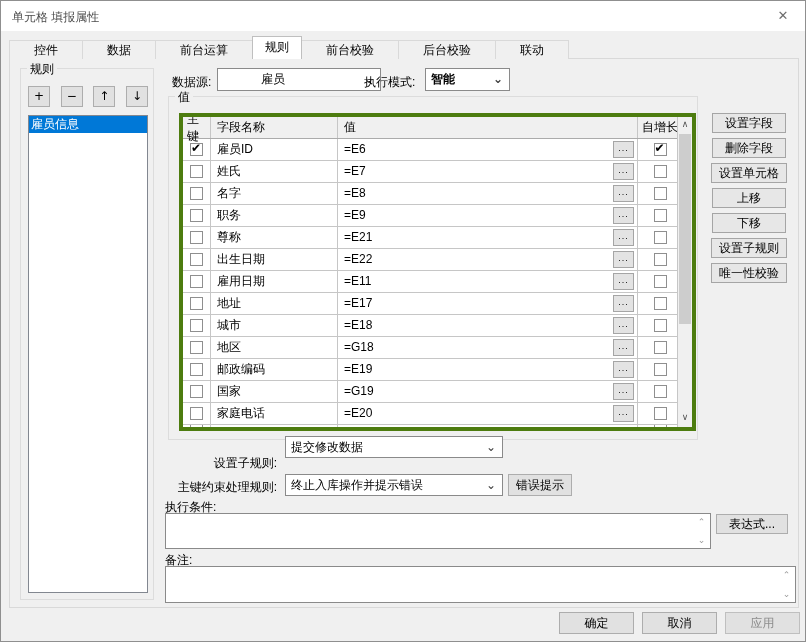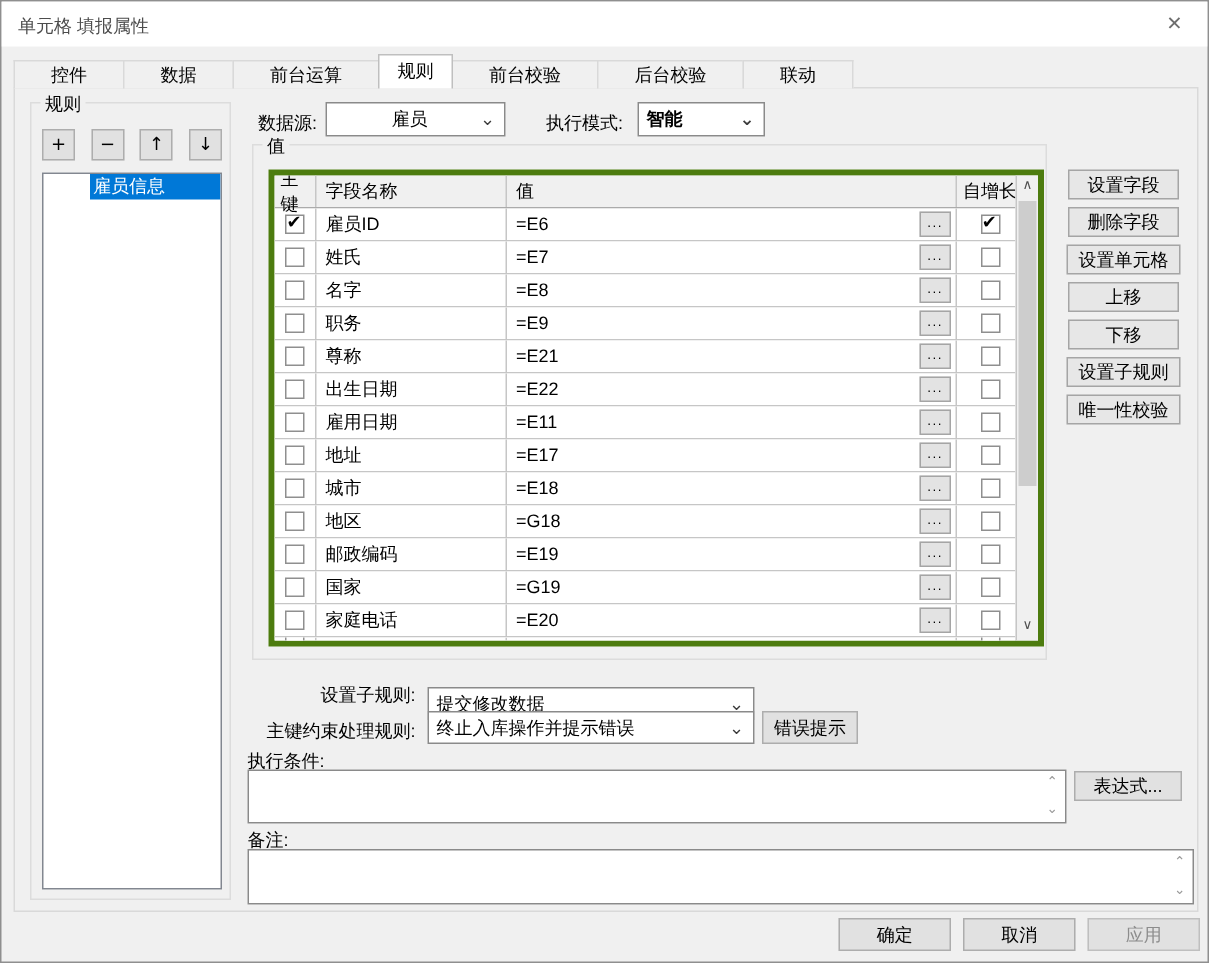--- a/index.html
+++ b/index.html
@@ -23,31 +23,31 @@
   #tabpanel { position:absolute; left:8px; top:57px; width:790px; height:550px;
               background:#f0f0f0; border:1px solid #d9d9d9; }
   
   .groupbox { position:absolute; border:1px solid #dcdcdc; }
   .groupbox > .legend { position:absolute; top:-8px; left:6px; background:#f0f0f0; padding:0 3px; white-space:nowrap; }
   #rules-group { left:10px; top:9px; width:134px; height:532px; }
   #rules-toolbar { position:absolute; left:7px; top:17px; width:120px; display:flex; justify-content:space-between; }
   .tool-btn { width:22px; height:21px; background:#e1e1e1; border:1px solid #adadad;
               font-size:12px; text-align:center; line-height:19px; font-family:"DejaVu Sans",sans-serif; }
   #rules-list { position:absolute; left:7px; top:46px; width:120px; height:478px;
-                background:#ffffff; border:1px solid #828790; overflow:hidden;padding-left:31px; }
+                background:#ffffff; border:1px solid #828790; overflow:hidden; }
   .list-item { height:17px; line-height:17px; padding-left:2px; white-space:nowrap; }
   .list-item.selected { background:#0078d7; color:#ffffff; }
   
   .label { position:absolute; white-space:nowrap; }
   .combo { position:absolute; height:23px; background:#ffffff; border:1px solid #8a8a8a;
            line-height:21px; padding-left:5px; white-space:nowrap; overflow:hidden; }
   .combo .chev { position:absolute; right:4px; top:0; width:14px; height:100%; color:#3c3c3c;
                  text-align:center; line-height:20px; font-size:12px; font-family:"DejaVu Sans",sans-serif; }
   #ds-label { left:162px; top:15px; }
-  #ds-combo { left:207px; top:9px; width:120px;padding-left:43px; }
+  #ds-combo { left:207px; top:9px; width:164px;padding-left:43px; }
   #em-label { left:354px; top:15px; }
   #em-combo { left:415px; top:9px; width:85px;font-weight:bold; }
   
   #value-group { left:158px; top:37px; width:530px; height:344px; }
   #grid { position:absolute; left:10px; top:16px; width:517px; height:318px;
           background:#ffffff; border:4px solid #4d7c0f; }
   .grid-inner { position:absolute; left:0; top:0; right:15px; bottom:0; overflow:hidden; }
   .g-row { display:flex; height:22px; border-bottom:1px solid #c6c6c6; background:#fff; align-items:center; }
   .g-head { background:#f0f0f0; border-bottom:1px solid #ababab; }
   .c-pk   { width:28px;  flex:none; display:flex; justify-content:center; align-items:center; align-self:stretch; border-right:1px solid #c6c6c6; }
@@ -65,21 +65,21 @@
   #sb-up { top:1px; } #sb-down { bottom:1px; }
   #sb-thumb { position:absolute; left:1px; top:17px; width:12px; height:190px; background:#cdcdcd; }
   .sliver { height:9px; overflow:hidden; }
   
   #side-buttons { position:absolute; left:693px; top:54px; width:92px; display:flex; flex-direction:column; gap:5px; align-items:center; }
   .side-btn { height:20px; background:#e7e7e7; border:1px solid #a5a5a5; font-size:12px;
               line-height:18px; text-align:center; white-space:nowrap; padding:0 7px; min-width:74px; }
   
   .r-label { text-align:right; }
   #scope-label { left:0px; top:396px; width:267px; }
-  #scope-combo { left:275px; top:399px; width:218px; height:22px; line-height:20px; }
+  #scope-combo { left:275px; top:377px; width:218px; height:22px; line-height:20px; }
   #pk-label { left:0px; top:420px; width:267px; }
   #pk-combo { left:275px; top:415px; width:218px; height:22px; line-height:20px; }
   #err-btn { position:absolute; left:498px; top:415px; width:64px; height:22px; background:#e1e1e1;
              border:1px solid #adadad; text-align:center; line-height:20px; white-space:nowrap; }
   #cond-label { left:155px; top:440px; }
   .multibox { position:absolute; background:#ffffff; border:1px solid #8a8a8a; }
   #cond-box { left:155px; top:454px; width:546px; height:36px; }
   .spin { position:absolute; right:1px; top:1px; bottom:1px; width:15px; display:flex; flex-direction:column;
           justify-content:space-between; align-items:center; padding:2px 0; color:#9a9a9a; font-size:9px;
           font-family:"DejaVu Sans",sans-serif; }

